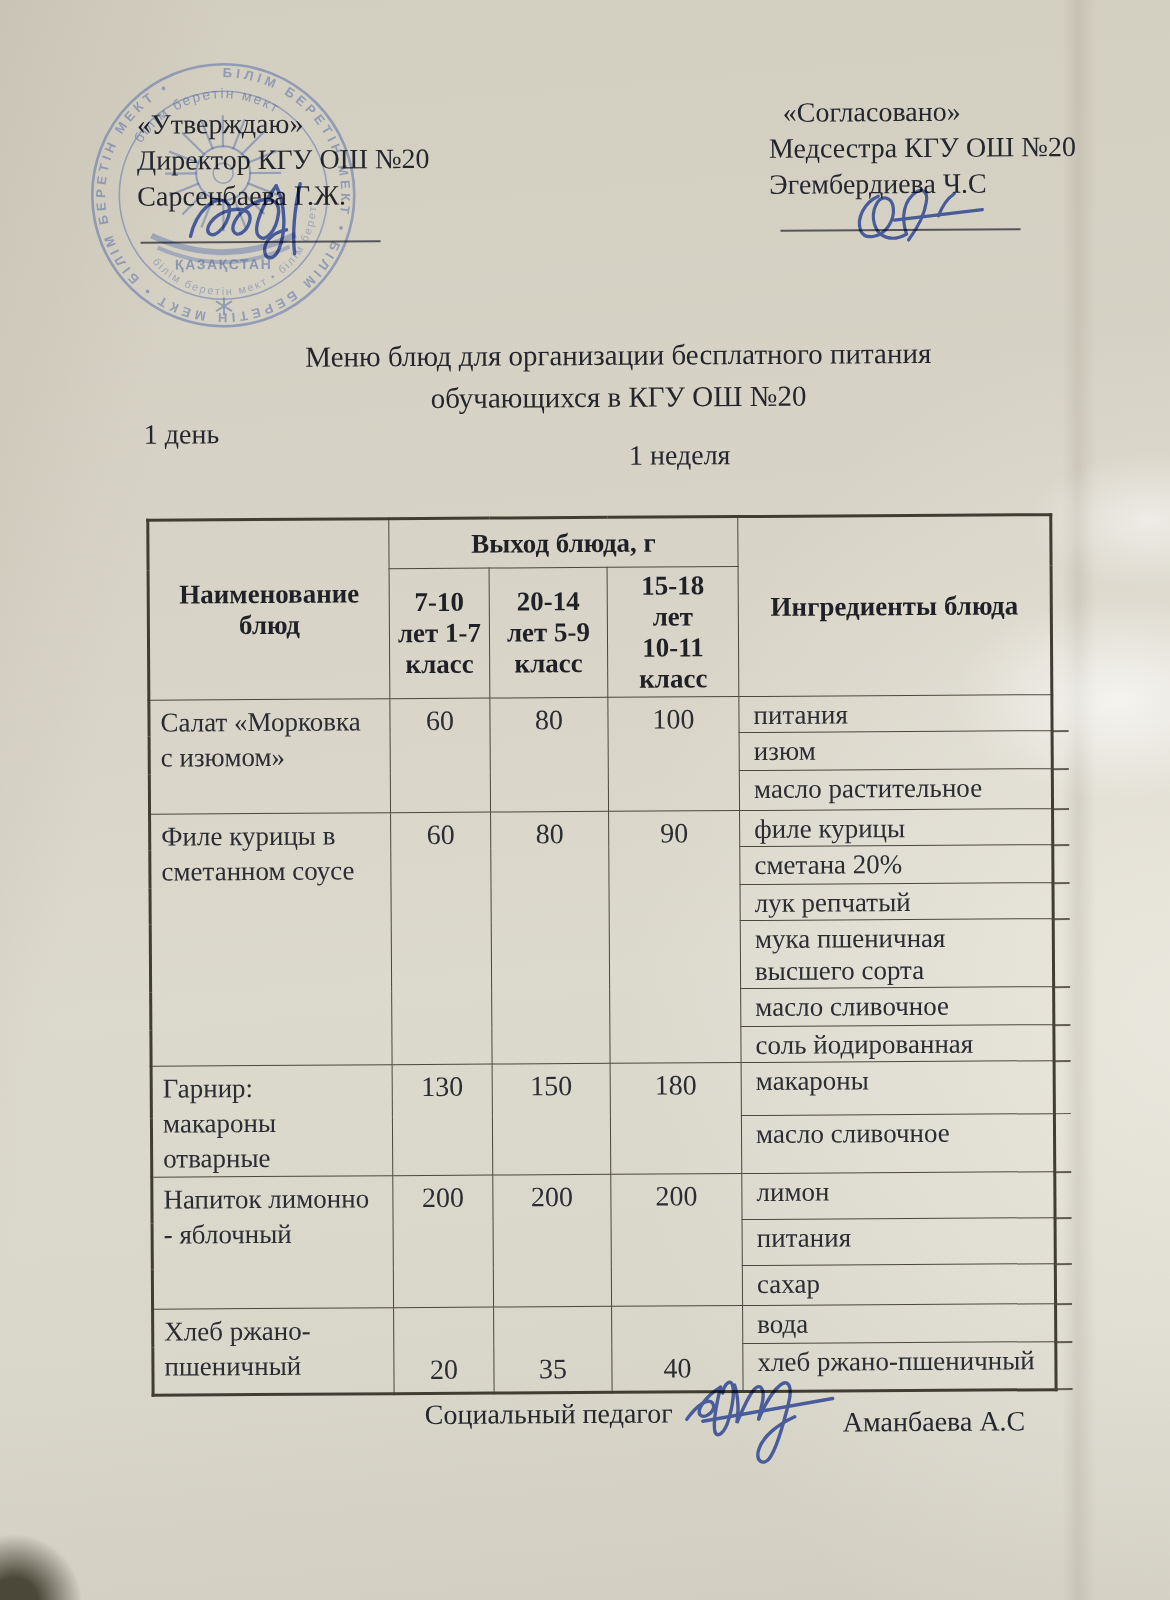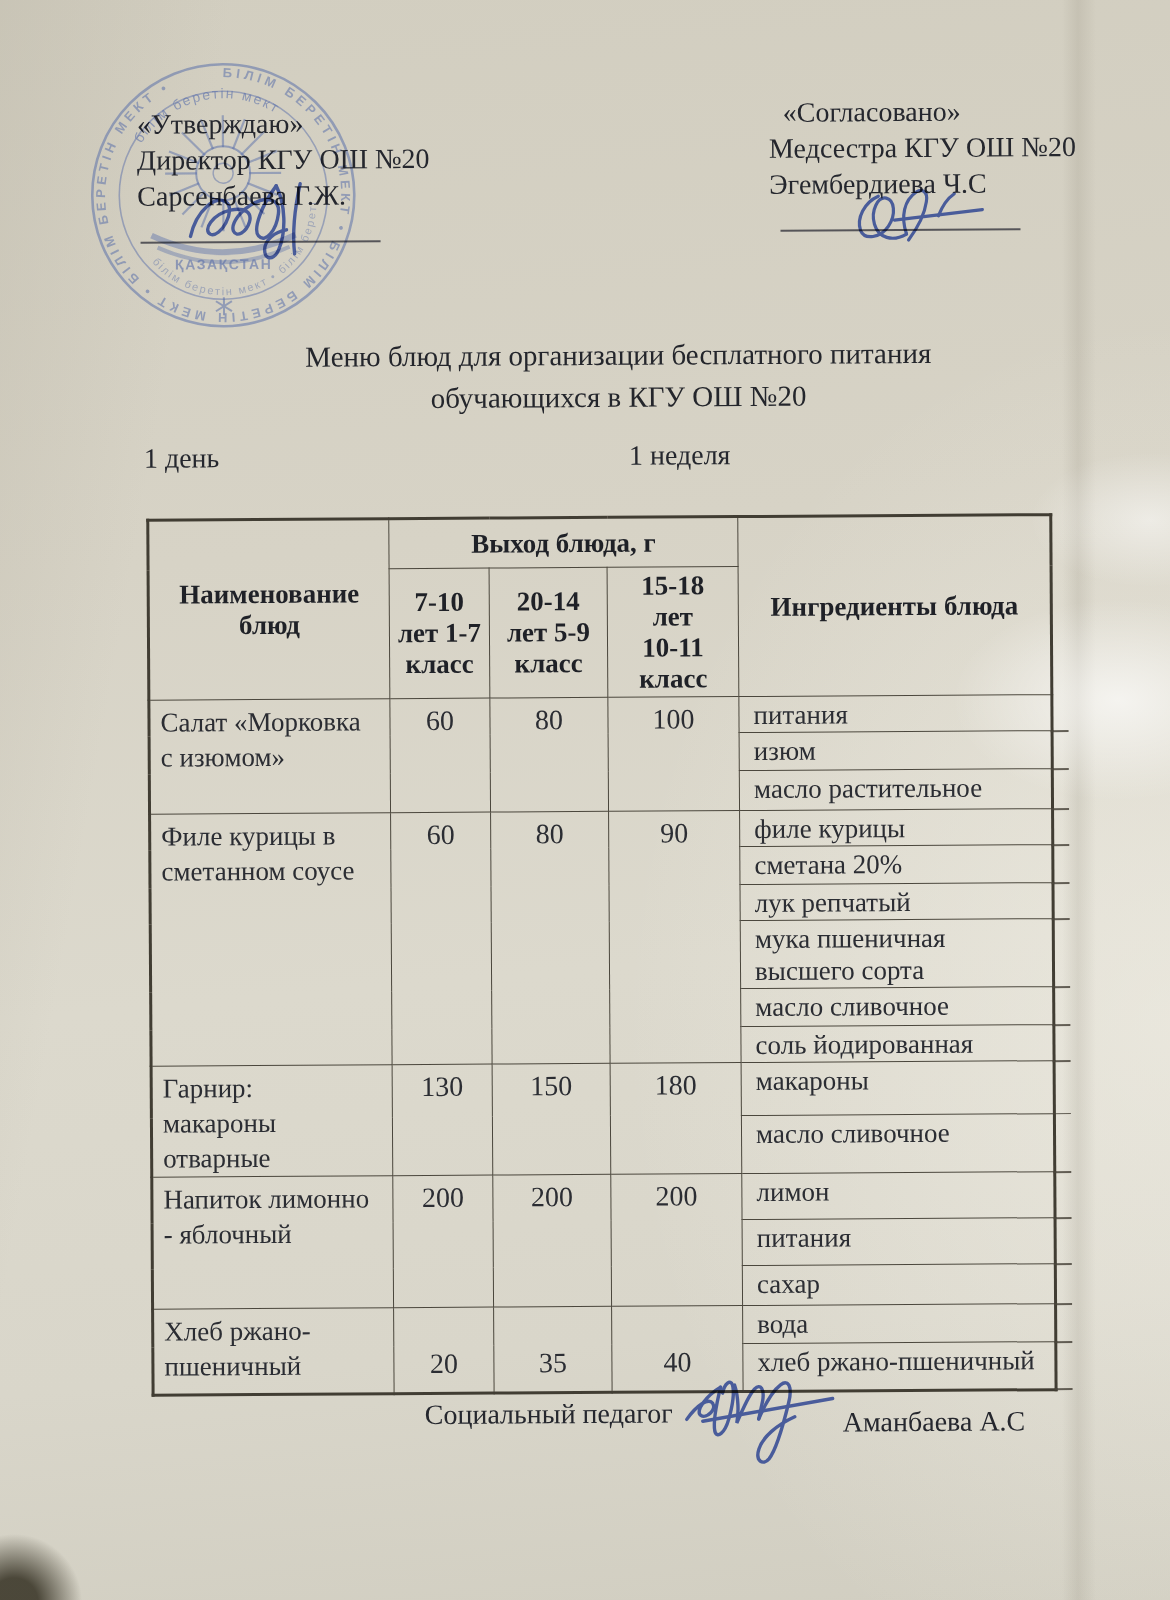--- a/index.html
+++ b/index.html
@@ -38,21 +38,21 @@
     font-weight:bold;color:#1f2127;text-align:center;vertical-align:middle;
     line-height:31px;font-size:27px;padding:2px;
   }
   th.h-output{font-size:28px;}
   th.h-name .inw{display:inline-block;width:190px;}
   td.dish{
     vertical-align:top;text-align:left;
     padding:5px 4px 0 10px;line-height:35px;font-size:27px;
   }
   td.num{vertical-align:top;text-align:center;padding-top:6px;font-size:28px;}
-  td.num-b{vertical-align:bottom;text-align:center;padding-bottom:12px;font-size:28px;}
+  td.num-b{vertical-align:bottom;text-align:center;padding-bottom:6px;font-size:28px;}
   td.ing{
     position:relative;vertical-align:top;text-align:left;
     padding:2px 4px 0 14px;line-height:32px;font-size:27px;
   }
   
   td.ing::after{
     content:"";position:absolute;right:-18px;bottom:-1.6px;
     width:18px;height:1.6px;background:#4b473d;opacity:.85;
   }
   .iw{display:inline-block;}
@@ -151,21 +151,21 @@
         </text>
         <text x="141" y="215" text-anchor="middle" font-size="14" font-weight="bold" letter-spacing="1.5" opacity="0.6">ҚАЗАҚСТАН</text>
       </g>
     </svg>
 
     <div class="abs title" style="left:70px;top:334px;width:1100px;">
       <div>Меню блюд для организации бесплатного питания</div>
       <div>обучающихся в КГУ ОШ №20</div>
     </div>
 
-    <div class="abs period" style="left:145px;top:440px;text-align:center;">1 день</div>
+    <div class="abs period" style="left:145px;top:416px;text-align:center;">1 день</div>
     <div class="abs period" style="left:630px;top:440px;">1 неделя</div>
 
     <table class="menu">
       <colgroup>
         <col style="width:241px">
           <col style="width:100px">
           <col style="width:118px">
           <col style="width:131px">
           <col style="width:313px">
       </colgroup>

